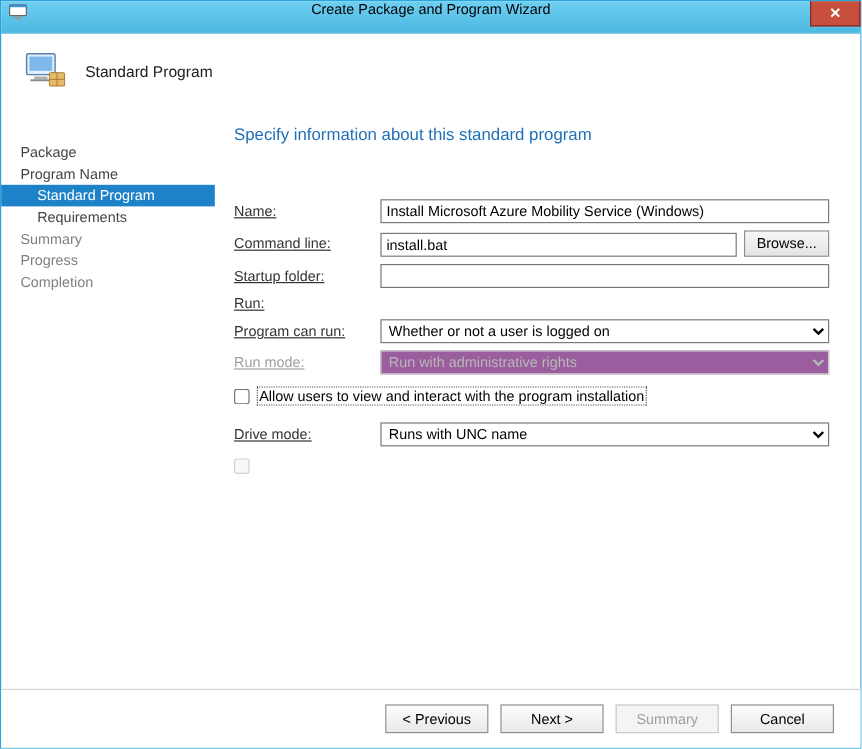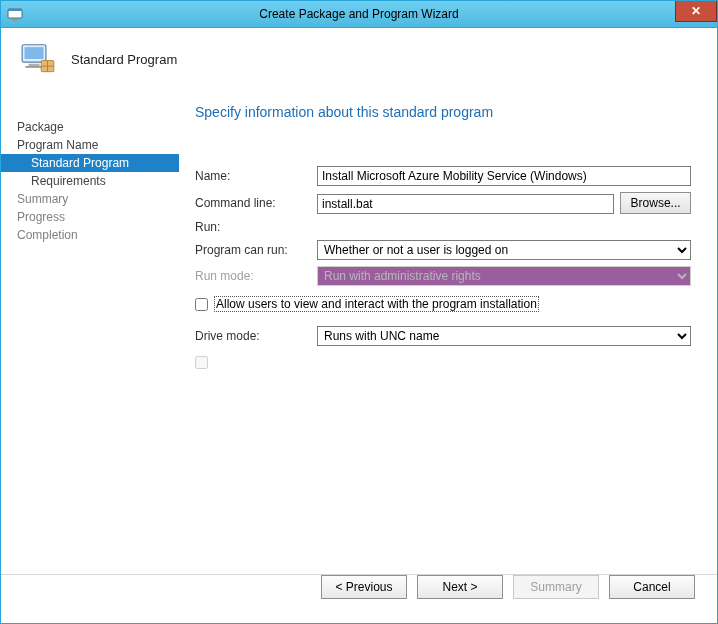--- a/index.html
+++ b/index.html
@@ -16,21 +16,21 @@
     border: 1px solid #2aa5d9;
     box-sizing: border-box;
     display: flex;
     flex-direction: column;
     background: #fff;
   }
   .titlebar {
     height: 26px;
     background: linear-gradient(#6fcff1, #4db9e1);
     display: flex;
-    align-items: center;
+    align-items: flex-start;
     position: relative;
     border-bottom: 1px solid #2aa5d9;
   }
   .title-icon {
     width: 16px;
     height: 16px;
     margin-left: 6px;
     display: inline-flex;
     align-items: center;
     justify-content: center;
@@ -113,20 +113,21 @@
     margin-bottom: 46px;
   }
   .form-row {
     display: flex;
     align-items: center;
     margin-bottom: 6px;
   }
   .form-label {
     width: 122px;
     color: #333;
+    text-decoration: underline;
   }
   .form-label.disabled {
     color: #a0a0a0;
   }
   .form-field {
     flex: 1 1 auto;
     display: flex;
     align-items: flex-end;
     gap: 6px;
   }
@@ -170,20 +171,21 @@
   }
   .dotted {
     border: 1px dotted #555;
     padding: 0 1px;
     text-align: center;
   }
   .footer {
     height: 48px;
     border-top: 1px solid #d6d6d6;
     display: flex;
+    align-items: center;
     justify-content: flex-end;
     padding-right: 22px;
     gap: 10px;
     background: #fff;
   }
   .footer button {
     width: 86px;
     height: 24px;
     font-family: inherit;
     font-size: 12px;
@@ -254,20 +256,26 @@
       </div>
 
       <div class="form-row">
         <div class="form-label">Command line:</div>
         <div class="form-field">
           <input type="text" class="txt" value="install.bat" style="">
           <button class="browse-btn">Browse...</button>
         </div>
       </div>
 
+      <div class="form-row">
+        <div class="form-label">Startup folder:</div>
+        <div class="form-field">
+          <input type="text" class="txt" value="" style="">
+        </div>
+      </div>
 
       <div class="form-row">
         <div class="form-label">Run:</div>
       </div>
 
       <div class="form-row">
         <div class="form-label">Program can run:</div>
         <div class="form-field">
           <select class="sel">
             <option>Whether or not a user is logged on</option>

